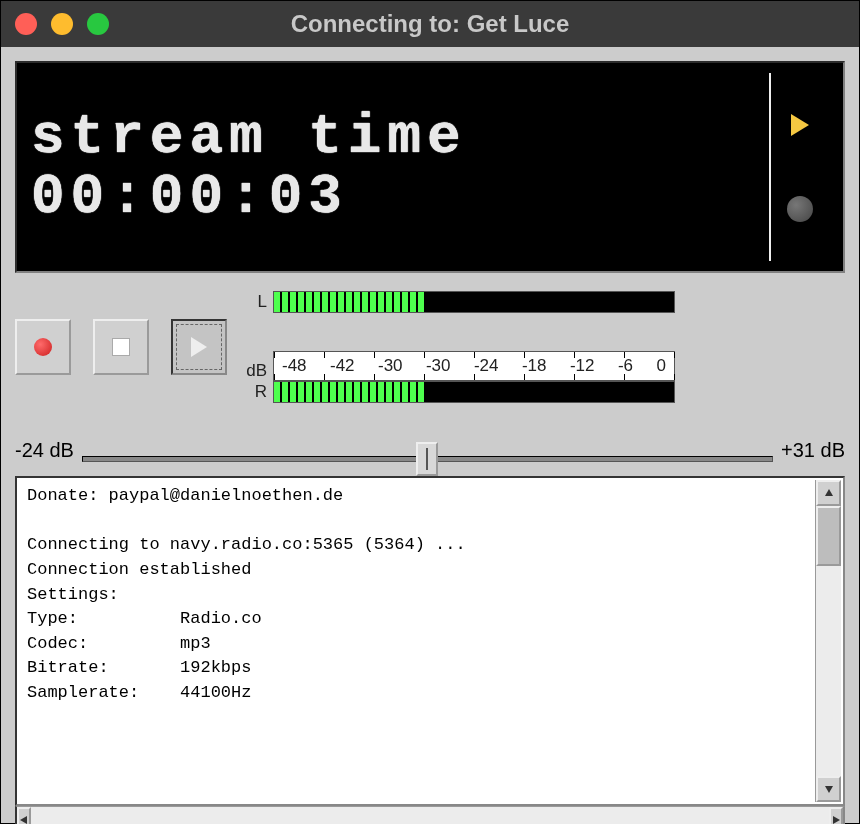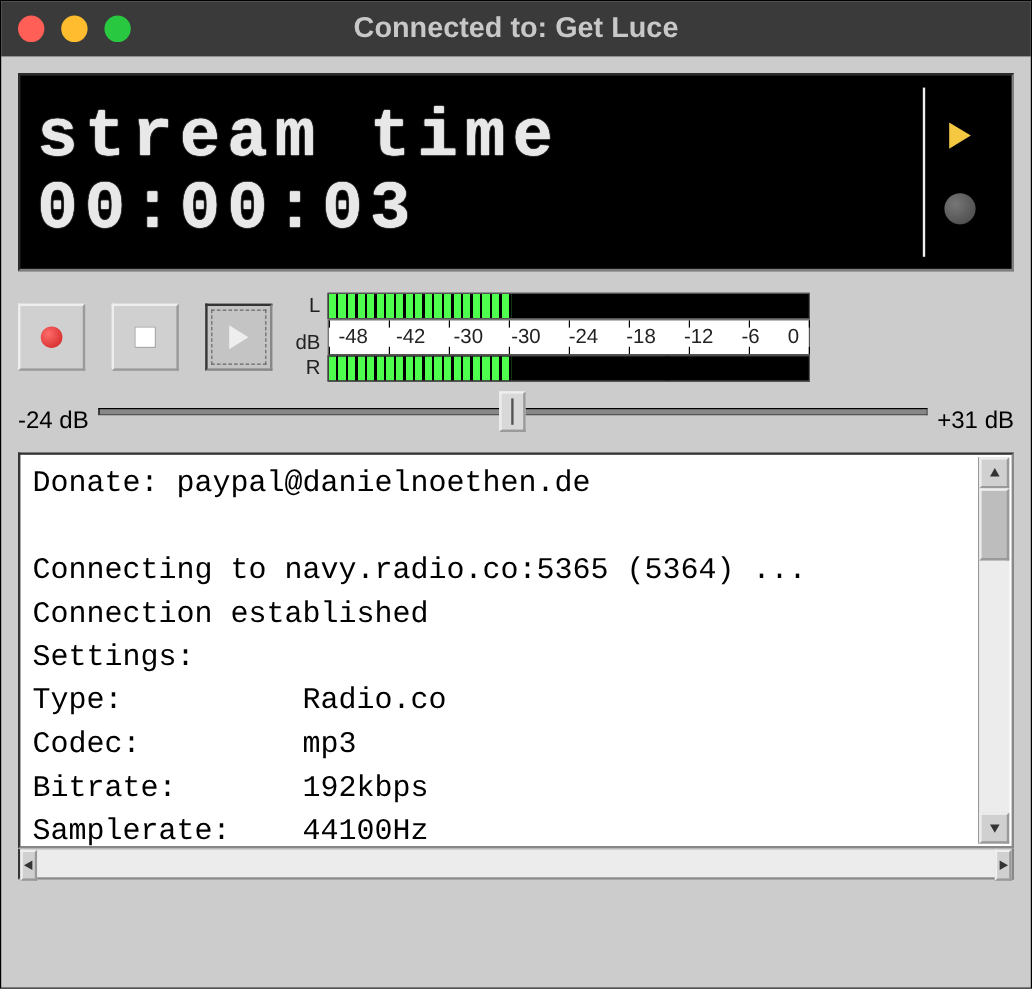--- a/index.html
+++ b/index.html
@@ -46,21 +46,21 @@
     color: #c8c8c8;
     font-weight: 600;
     font-size: 24px;
   }
   .content {
     padding: 14px;
   }
   .lcd {
     background: #000;
     border: 2px inset #808080;
-    height: 165px;
+    height: 212px;
     display: flex;
     padding: 10px 14px;
   }
   .lcd-text {
     flex: 1;
     color: #e8e8e8;
     font-family: "Courier New", monospace;
     display: flex;
     flex-direction: column;
     justify-content: center;
@@ -168,20 +168,21 @@
     height:30px;
     border:1px solid #555;
     background:#fff;
     display:flex;
     justify-content: space-between;
     align-items:center;
     padding:0 8px;
     font-family: Arial, sans-serif;
     font-size: 17px;
     position:relative;
+    margin-top:38px;
   }
   .db-tick {
     position:absolute;
     top:0;
     width:1px;
     height:6px;
     background:#000;
   }
   .db-tick.bot { top:auto; bottom:0; }
   .side-buttons {
@@ -196,23 +197,23 @@
     background:#d4d4d4;
     border:2px outset #eee;
     font-size: 20px;
     display:flex;
     align-items:center;
     justify-content:center;
     cursor:pointer;
   }
   .gain-row {
     display:flex;
-    align-items:flex-start;
+    align-items:flex-end;
     gap: 8px;
-    margin-top: 22px;
+    margin-top: 36px;
     font-size: 20px;
   }
   .slider-track {
     flex:1;
     height: 6px;
     background:#888;
     border:1px inset #555;
     position:relative;
   }
   .slider-thumb {
@@ -234,21 +235,21 @@
   }
   .log-area {
     margin-top: 14px;
   }
   .log-box {
     width: 100%;
     height: 330px;
     background: #fff;
     border: 2px inset #888;
     font-family: "Courier New", monospace;
-    font-size: 25px;
+    font-size: 17px;
     line-height: 1.45;
     padding: 6px 10px;
     white-space: pre;
     overflow: hidden;
     position: relative;
   }
   .vscroll {
     position:absolute;
     right:2px; top:2px; bottom:2px;
     width:26px;
@@ -284,21 +285,21 @@
 </head>
 <body>
 
 <div class="window">
   <div class="titlebar">
     <div class="traffic-lights">
       <div class="traffic-light tl-close"></div>
       <div class="traffic-light tl-min"></div>
       <div class="traffic-light tl-zoom"></div>
     </div>
-    <div class="title">Connected to: Get Luce</div>
+    <div class="title">Connecting to: Get Luce</div>
   </div>
 
   <div class="content">
 
     <div class="lcd">
       <div class="lcd-text">
         <div class="dot-line">stream time</div>
         <div class="dot-line">00:00:03</div>
       </div>
       <div class="lcd-right">

